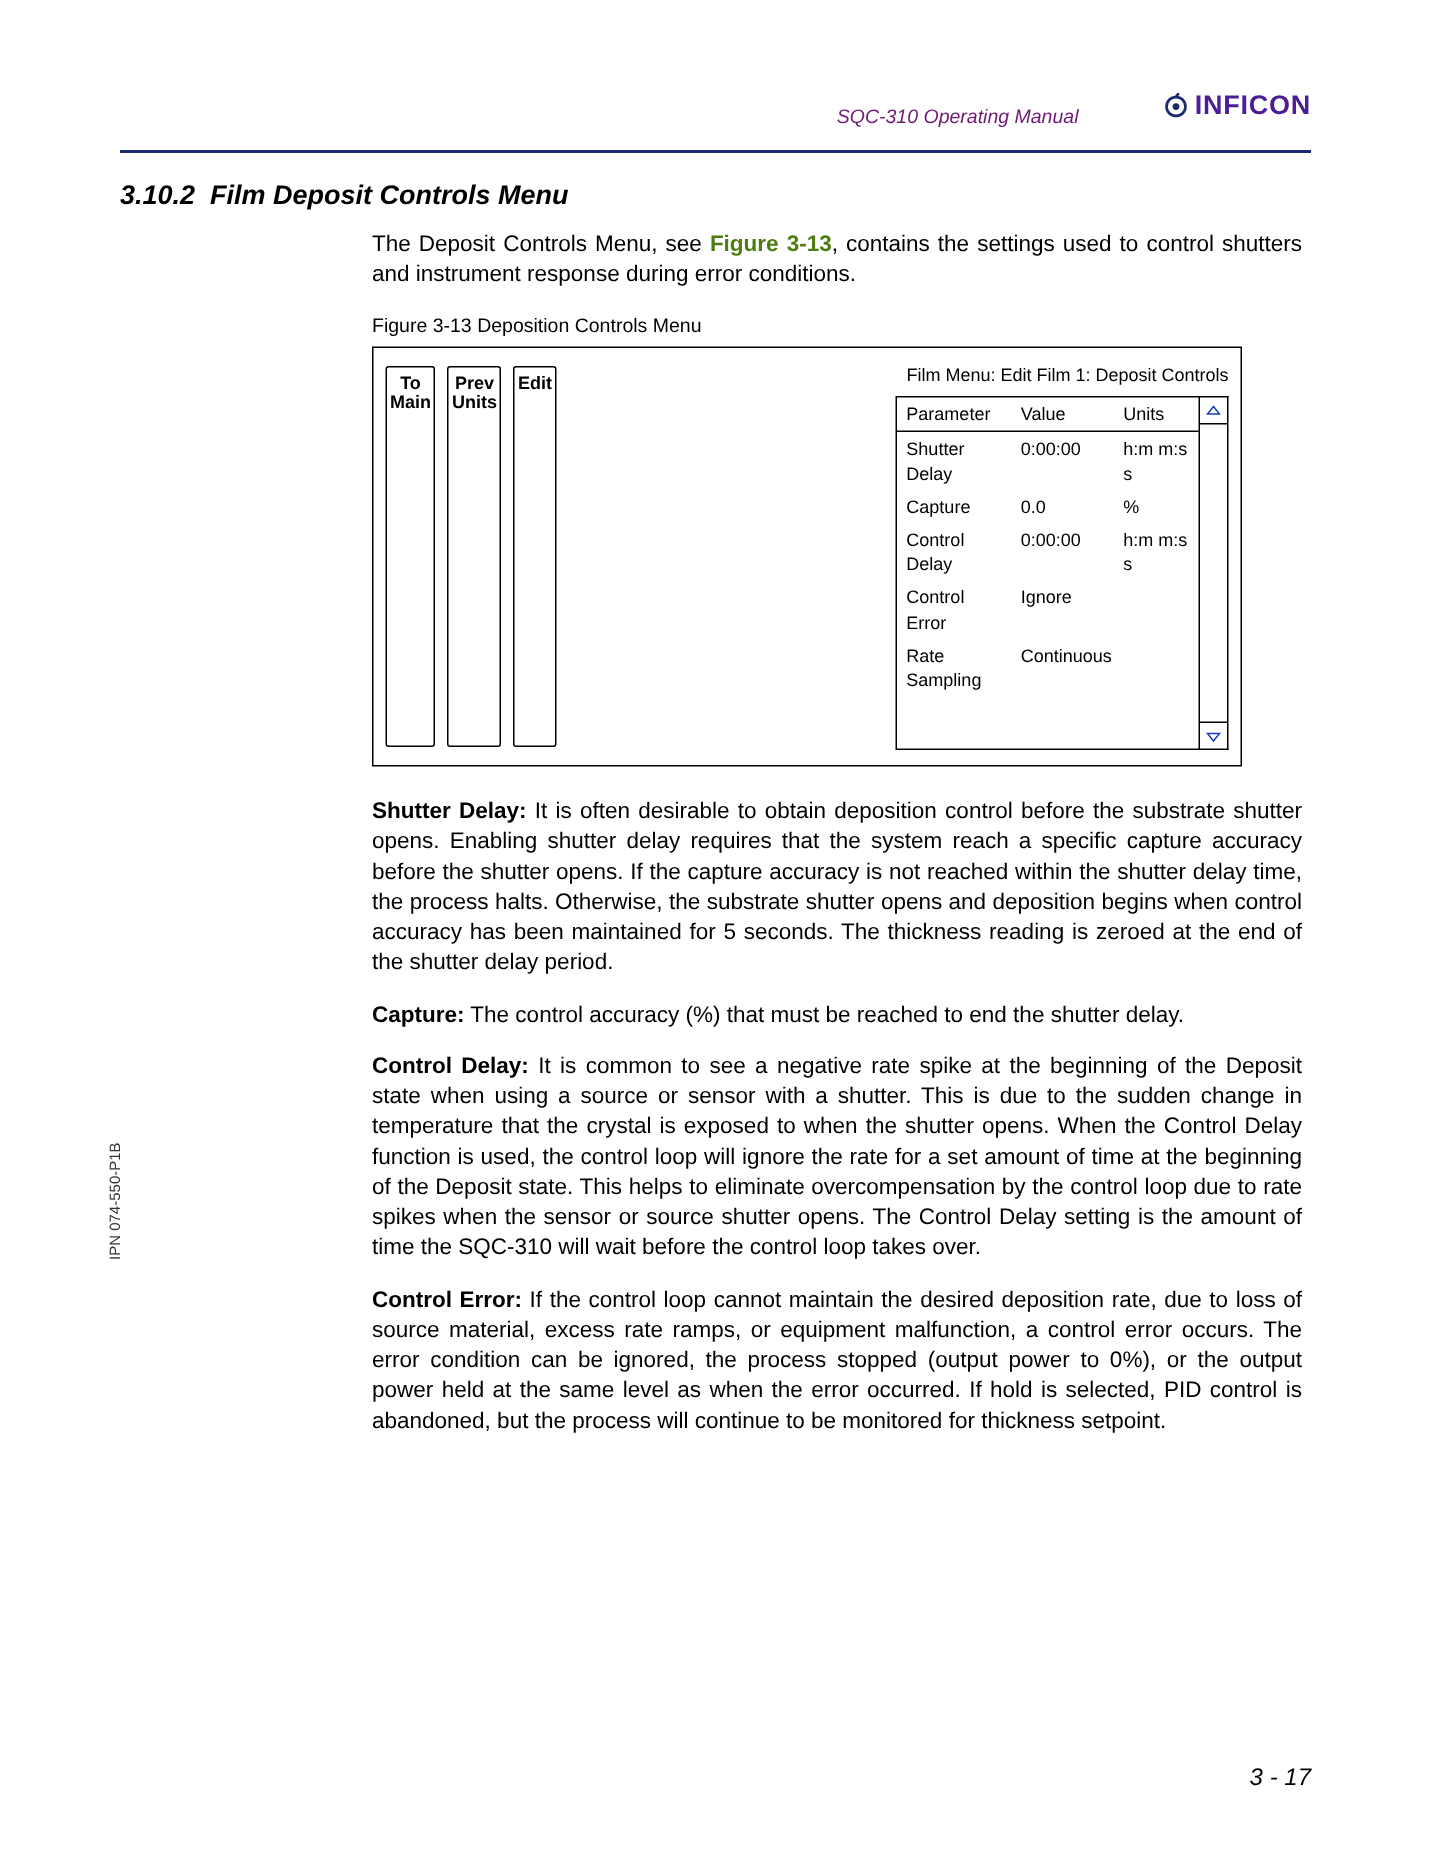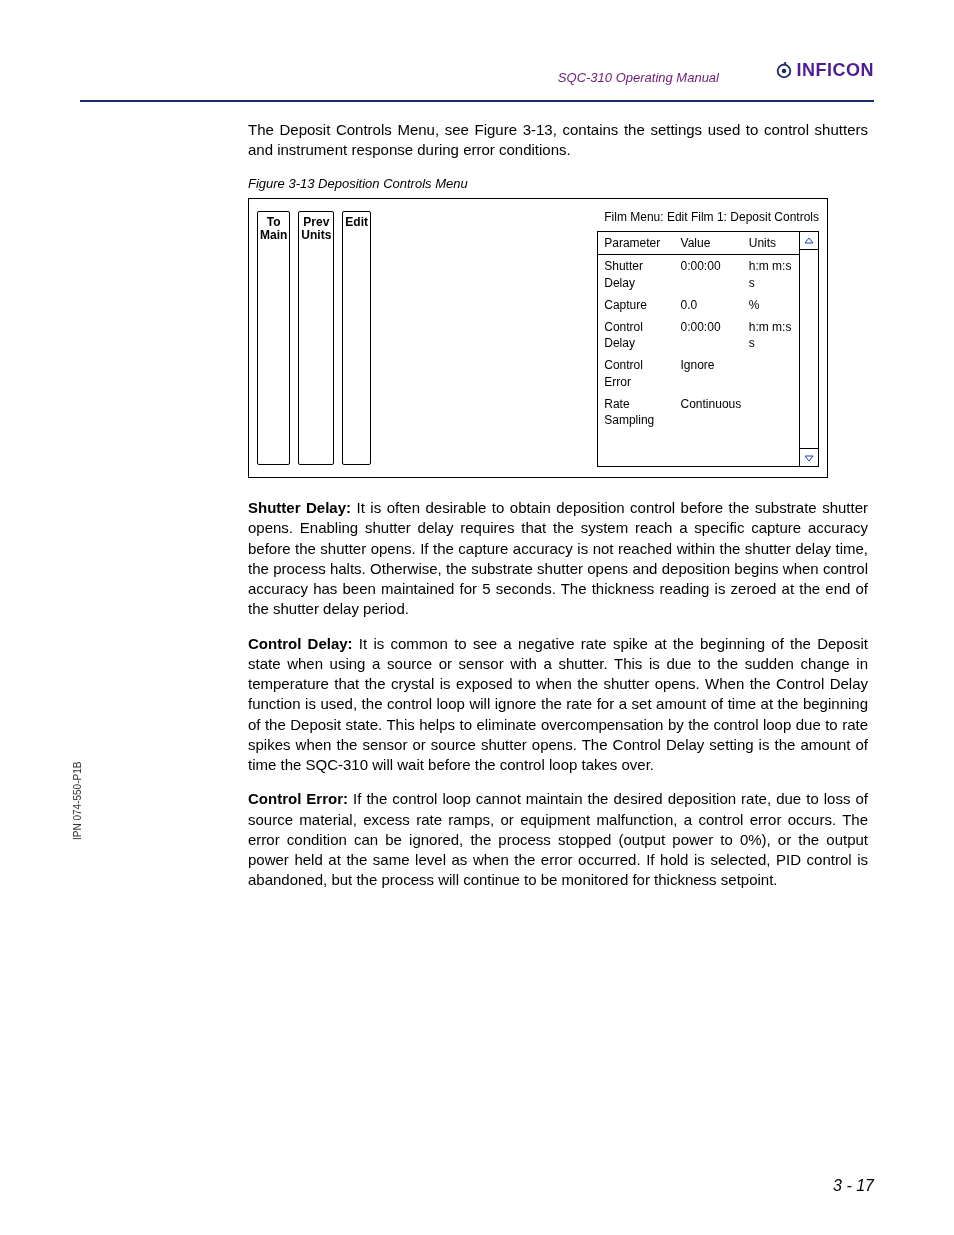--- a/index.html
+++ b/index.html
@@ -61,24 +61,24 @@
   .body-col {
     margin-left: 168px;
     width: 620px;
     font-size: 15px;
     line-height: 1.35;
   }
   .intro-para {
     margin: 0 0 10px 0;
   }
   .figref {
-    color: #000000;
+    color: #4d7c0f;
+    font-weight: bold;
   }
   .fig-caption {
-    font-style: italic;
     font-size: 13px;
     margin: 10px 0 6px 0;
   }
   .screenshot {
     border: 1px solid #000;
     width: 580px;
     height: 280px;
     box-sizing: border-box;
     display: flex;
     margin-bottom: 20px;
@@ -202,20 +202,23 @@
           <circle cx="10" cy="10" r="7" fill="none" stroke="#1a2a6c" stroke-width="2"></circle>
           <circle cx="10" cy="10" r="2.5" fill="#1a2a6c"></circle>
           <path d="M10 3 L12 0" stroke="#1a2a6c" stroke-width="2"></path>
         </svg>
       </span>
       <span>INFICON</span>
     </div>
   </div>
   <hr class="header-rule">
 
+  <h2 class="section-heading">
+    <span>3.10.2</span>&nbsp;&nbsp;<span>Film Deposit Controls Menu</span>
+  </h2>
 
   <div class="body-col">
     <p class="intro-para">
       <span>The Deposit Controls Menu, see </span><span class="figref">Figure 3-13</span><span>, contains the settings used to control shutters and instrument response during error conditions.</span>
     </p>
 
     <div class="fig-caption">Figure 3-13  Deposition Controls Menu</div>
 
     <div class="screenshot">
       <div class="soft-left">
@@ -277,20 +280,21 @@
                   <path d="M1 3 L5 8 L9 3 Z" fill="none" stroke="#1a3fbf" stroke-width="1"></path>
                 </svg>
             </div>
           </div>
         </div>
       </div>
     </div>
 
     <div id="definitions">
         <p><b>Shutter Delay:</b> It is often desirable to obtain deposition control before the substrate shutter opens. Enabling shutter delay requires that the system reach a specific capture accuracy before the shutter opens. If the capture accuracy is not reached within the shutter delay time, the process halts. Otherwise, the substrate shutter opens and deposition begins when control accuracy has been maintained for 5 seconds. The thickness reading is zeroed at the end of the shutter delay period.</p>
+        <p><b>Capture:</b> The control accuracy (%) that must be reached to end the shutter delay.</p>
         <p><b>Control Delay:</b> It is common to see a negative rate spike at the beginning of the Deposit state when using a source or sensor with a shutter. This is due to the sudden change in temperature that the crystal is exposed to when the shutter opens. When the Control Delay function is used, the control loop will ignore the rate for a set amount of time at the beginning of the Deposit state. This helps to eliminate overcompensation by the control loop due to rate spikes when the sensor or source shutter opens. The Control Delay setting is the amount of time the SQC-310 will wait before the control loop takes over.</p>
         <p><b>Control Error:</b> If the control loop cannot maintain the desired deposition rate, due to loss of source material, excess rate ramps, or equipment malfunction, a control error occurs. The error condition can be ignored, the process stopped (output power to 0%), or the output power held at the same level as when the error occurred. If hold is selected, PID control is abandoned, but the process will continue to be monitored for thickness setpoint.</p>
       </div>
   </div>
 
   <div class="side-label">IPN 074-550-P1B</div>
   <div class="page-num">3 - 17</div>
 </div>
 
 </body></html>

